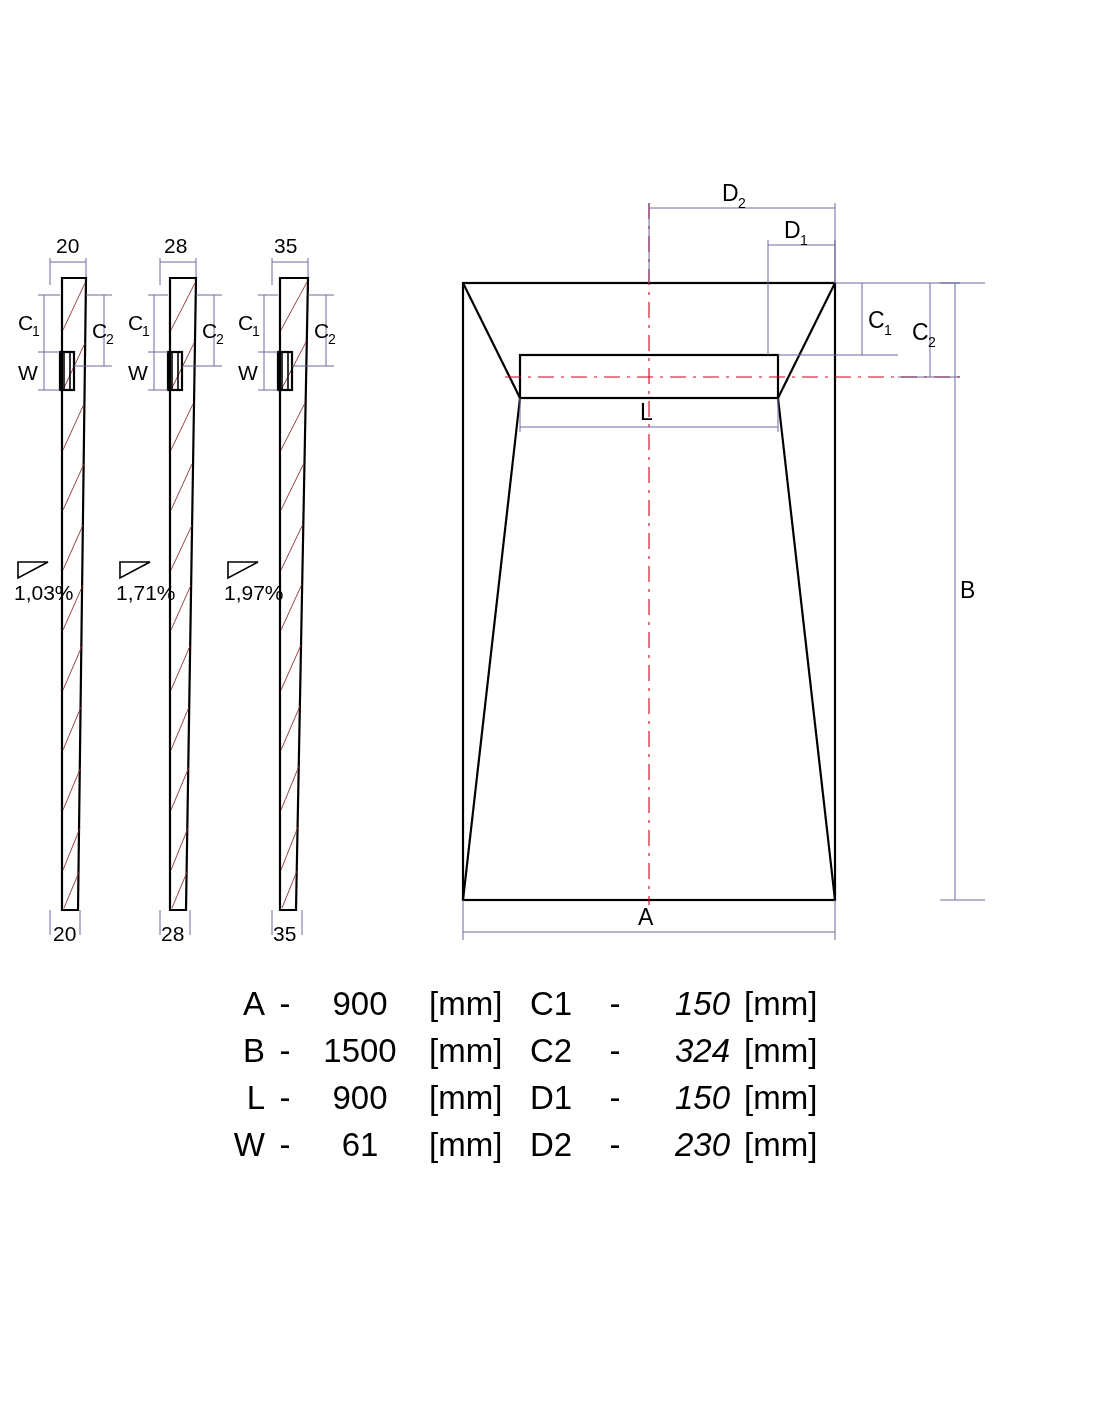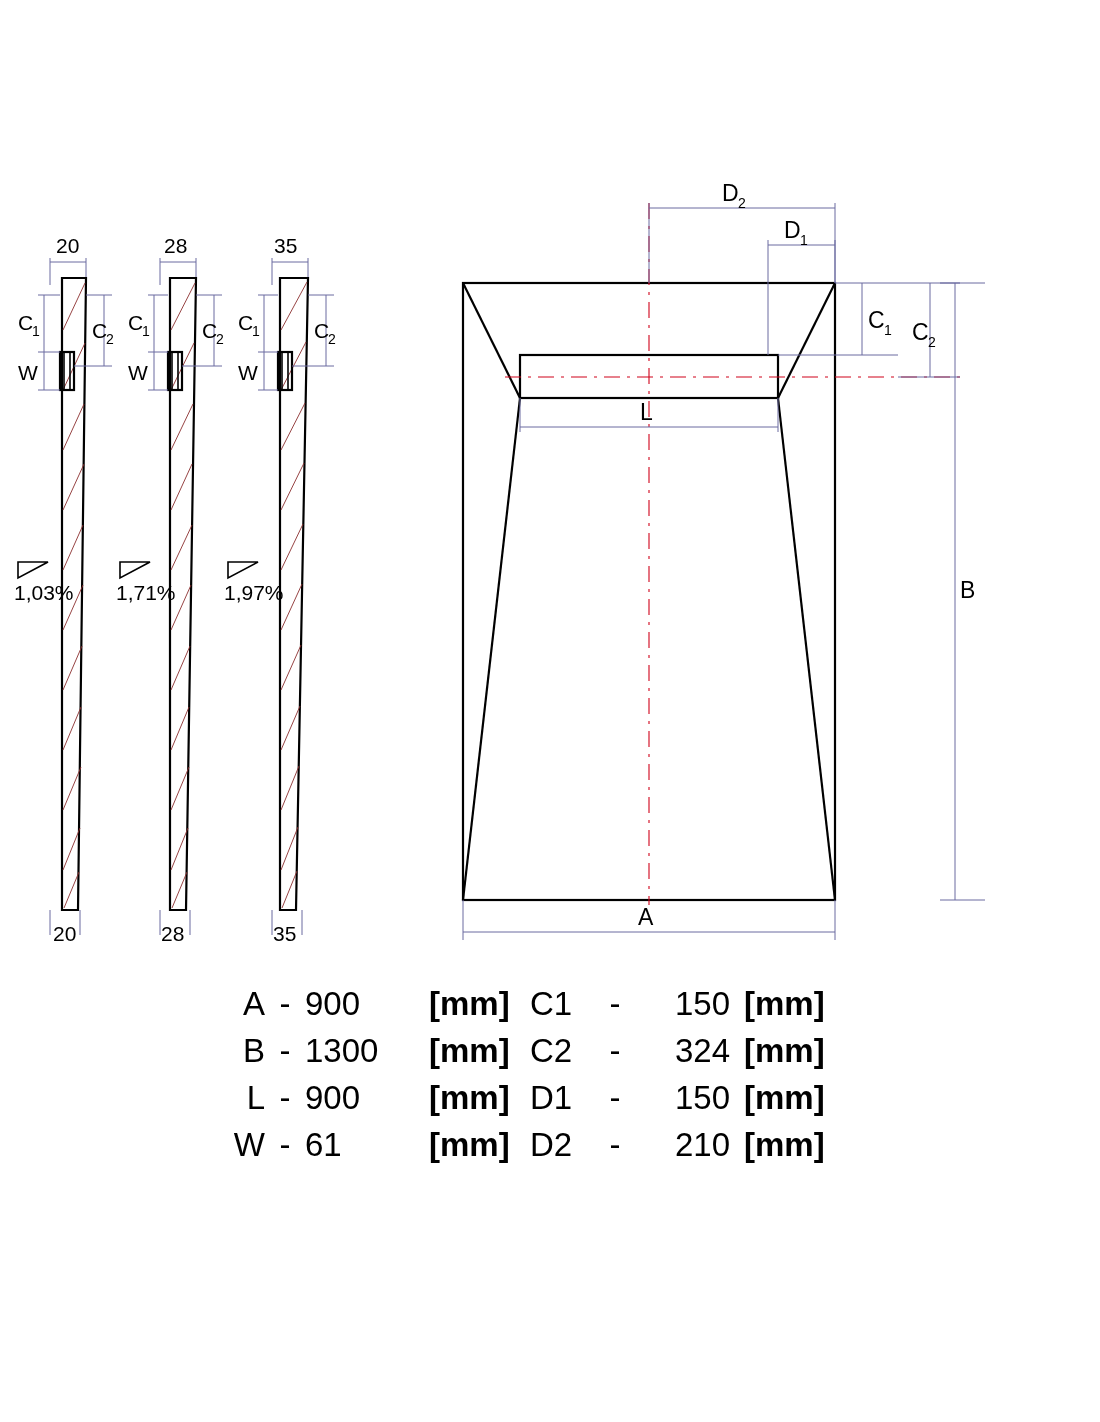--- a/index.html
+++ b/index.html
@@ -53,29 +53,28 @@
     width: 80px;
     text-align: right;
     padding-right: 0px;
   }
   .legend-row .dash {
     width: 40px;
     text-align: center;
   }
   .legend-row .val {
     width: 110px;
-    text-align: left;
+    text-align: center;
   }
   .legend-row .unit {
     padding-left: 14px;
-    font-weight: bold;
   }
   .legend-col.right .legend-row .sym { width: 70px; text-align: left; }
   .legend-col.right .legend-row .dash { width: 30px; }
-  .legend-col.right .legend-row .val { width: 100px; text-align: right; }
+  .legend-col.right .legend-row .val { width: 100px; text-align: right; font-style: italic; }
   text {
     font-family: "Liberation Sans", sans-serif;
     fill: #000000;
   }
   .lbl { font-size: 21px; }
   .lbl-big { font-size: 23px; }
   .sub { font-size: 14px; }
   .thin { stroke: #000000; stroke-width: 1.6; fill: none; }
   .thin2 { stroke: #000000; stroke-width: 2.2; fill: none; }
   .dimline { stroke: #6a6aa0; stroke-width: 1; fill: none; }
@@ -298,21 +297,21 @@
     <div class="legend-col left">
       <div class="legend-row">
         <span class="sym">A</span>
         <span class="dash">-</span>
         <span class="val">900</span>
         <span class="unit">[mm]</span>
       </div>
       <div class="legend-row">
         <span class="sym">B</span>
         <span class="dash">-</span>
-        <span class="val">1300</span>
+        <span class="val">1500</span>
         <span class="unit">[mm]</span>
       </div>
       <div class="legend-row">
         <span class="sym">L</span>
         <span class="dash">-</span>
         <span class="val">900</span>
         <span class="unit">[mm]</span>
       </div>
       <div class="legend-row">
         <span class="sym">W</span>
@@ -337,20 +336,20 @@
       </div>
       <div class="legend-row">
         <span class="sym">D1</span>
         <span class="dash">-</span>
         <span class="val">150</span>
         <span class="unit">[mm]</span>
       </div>
       <div class="legend-row">
         <span class="sym">D2</span>
         <span class="dash">-</span>
-        <span class="val">210</span>
+        <span class="val">230</span>
         <span class="unit">[mm]</span>
       </div>
     </div>
 
   </div>
 
 </div>
 
 </body></html>

